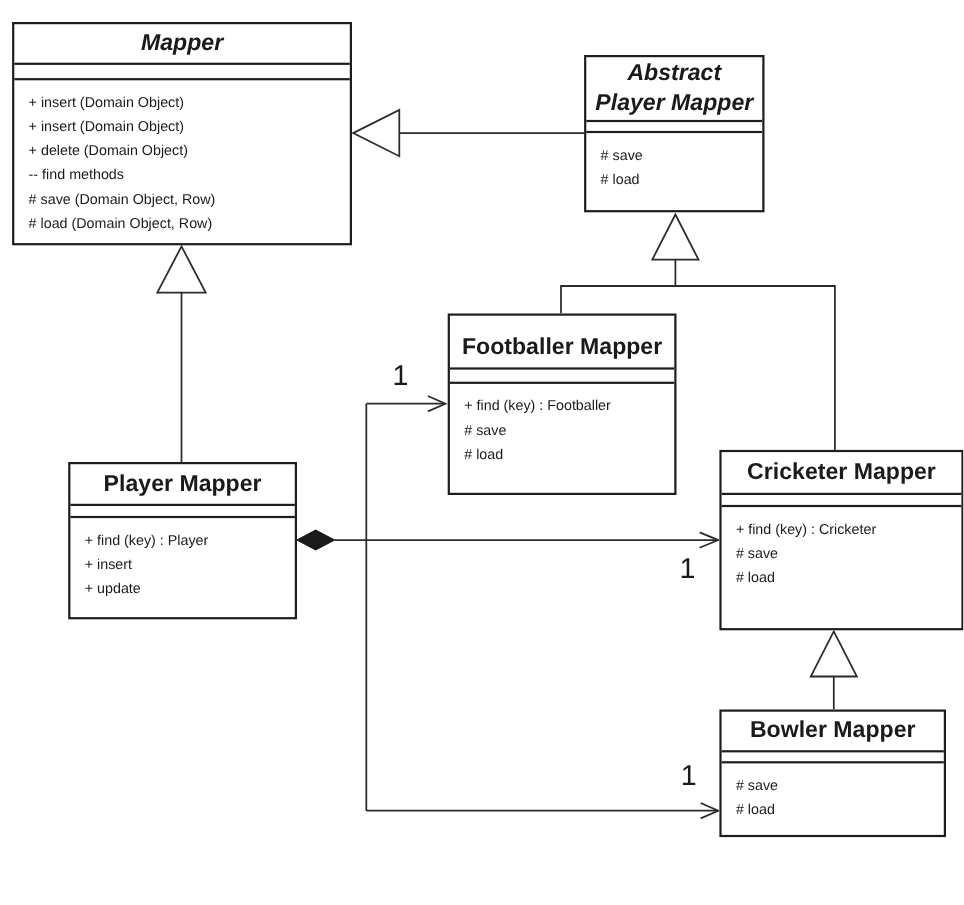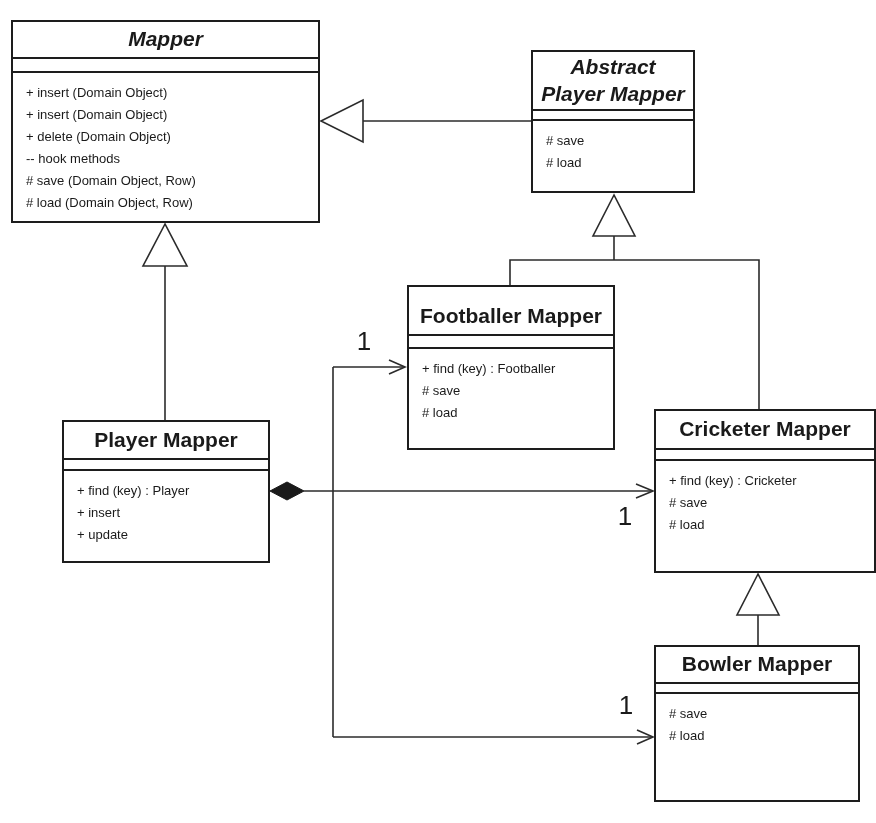--- a/index.html
+++ b/index.html
@@ -96,21 +96,21 @@
     <polygon points="270,491 287,482 304,491 287,500" fill="#1a1a1a" stroke="#1a1a1a"></polygon>
   </svg>
 
   <div class="uml-class" style="left:11px; top:20px; width:309px; height:203px;">
     <div class="uml-title italic" style="height:37px;">Mapper</div>
     <div class="uml-attrs" style="height:14px;"></div>
     <div class="uml-methods">
       <div class="member">+ insert (Domain Object)</div>
       <div class="member">+ insert (Domain Object)</div>
       <div class="member">+ delete (Domain Object)</div>
-      <div class="member">-- hook methods</div>
+      <div class="member">-- find methods</div>
       <div class="member"># save (Domain Object, Row)</div>
       <div class="member"># load (Domain Object, Row)</div>
     </div>
   </div>
 
   <div class="uml-class" style="left:531px; top:50px; width:164px; height:143px;">
     <div class="uml-title italic" style="height:59px;">Abstract Player Mapper</div>
     <div class="uml-attrs" style="height:10px;"></div>
     <div class="uml-methods">
       <div class="member"># save</div>
@@ -141,21 +141,21 @@
   <div class="uml-class" style="left:654px; top:409px; width:222px; height:164px;">
     <div class="uml-title" style="height:39px;">Cricketer Mapper</div>
     <div class="uml-attrs" style="height:11px;"></div>
     <div class="uml-methods">
       <div class="member">+ find (key) : Cricketer</div>
       <div class="member"># save</div>
       <div class="member"># load</div>
     </div>
   </div>
 
-  <div class="uml-class" style="left:654px; top:645px; width:206px; height:157px;">
+  <div class="uml-class" style="left:654px; top:645px; width:206px; height:116px;">
     <div class="uml-title" style="height:37px;">Bowler Mapper</div>
     <div class="uml-attrs" style="height:10px;"></div>
     <div class="uml-methods">
       <div class="member"># save</div>
       <div class="member"># load</div>
     </div>
   </div>
 
   <div class="mult-label" style="left:349px; top:326px;">1</div>
   <div class="mult-label" style="left:610px; top:501px;">1</div>

